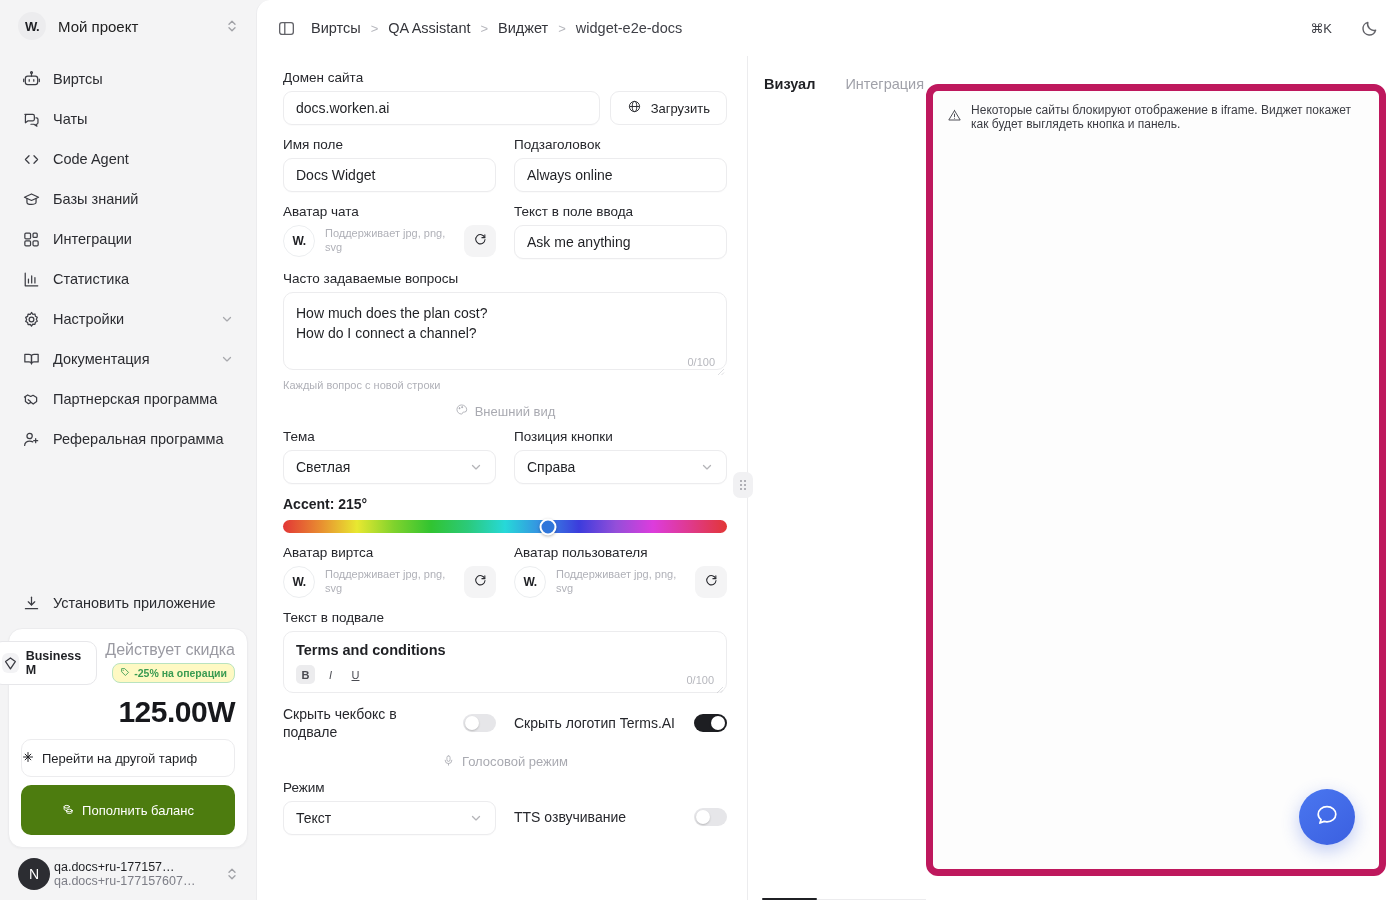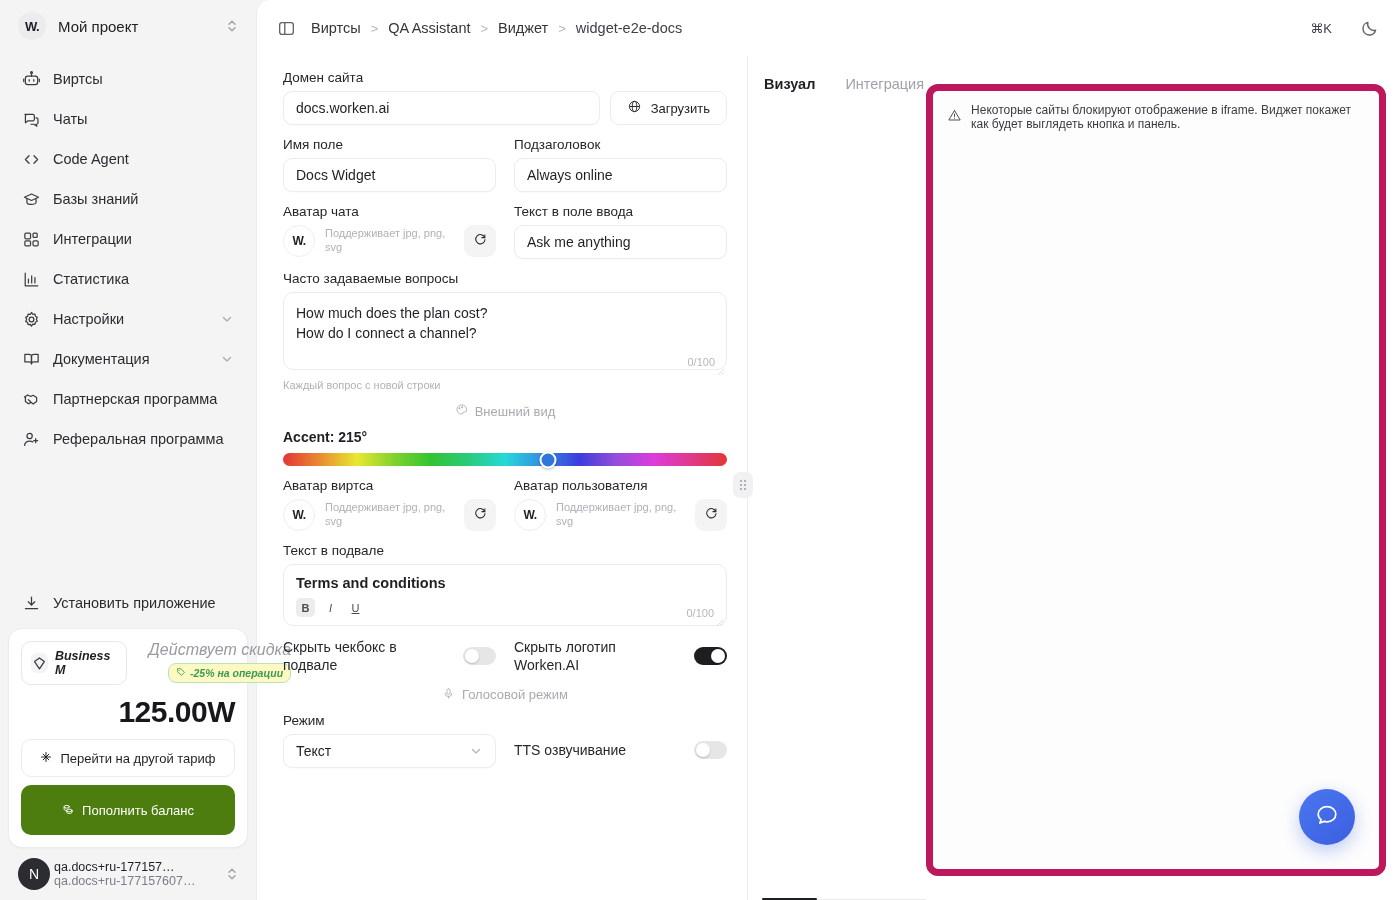--- a/index.html
+++ b/index.html
@@ -43,39 +43,39 @@
     display: flex; align-items: center; gap: 12px;
     height: 38px; padding: 0 22px; font-size: 14.5px; color: #2b2c31; cursor: pointer;
     margin-bottom: 6px;
   }
   .install-row .ico { width: 19px; height: 19px; flex: 0 0 19px; }
 
   .billing {
     margin: 0 8px 4px 8px; background: #fff; border: 1px solid #ececee;
     border-radius: 14px; padding: 12px; box-shadow: 0 1px 2px rgba(0,0,0,.03);
   }
-  .billing-top { display: flex; align-items: flex-start; justify-content: space-between; gap: 22px; font-style: italic; }
+  .billing-top { display: flex; align-items: flex-start; justify-content: flex-end; gap: 8px; }
   .plan-chip {
     display: inline-flex; align-items: center; gap: 7px;
     border: 1px solid #e7e7ea; border-radius: 10px; padding: 7px 12px 7px 9px;
     font-size: 12.5px; font-weight: 600; color: #1f2024; background: #fff;
   }
   .plan-chip .dia { width: 20px; height: 20px; border-radius: 6px; background: #f3f3f5;
     display: flex; align-items: center; justify-content: center; }
   .disc-wrap { text-align: right; }
   .disc-label { font-size: 16px; color: #9a9aa2; white-space: nowrap; }
   .disc-badge {
     margin-top: 4px; display: inline-flex; align-items: center; gap: 4px;
     border: 1px solid #b9e3bf; background: #fef9c3; color: #3a9b52;
     border-radius: 8px; padding: 3px 7px; font-size: 10.5px; font-weight: 600; white-space: nowrap;
   }
   .balance { text-align: right; font-size: 30px; font-weight: 700; letter-spacing: -.5px; margin: 10px 0 10px; color: #17181c; }
   .btn-outline {
     width: 100%; height: 38px; border: 1px solid #ececee; border-radius: 10px; background: #fff;
-    display: flex; align-items: center; justify-content: center; gap: 8px;
+    display: flex; align-items: center; justify-content: flex-start; gap: 8px;
     font-size: 13px; color: #1f2024; cursor: pointer; font-family: inherit;
   }
   .btn-dark {
     width: 100%; height: 50px; border: none; border-radius: 10px; background: #4d7c0f; color: #fff;
     display: flex; align-items: center; justify-content: center; gap: 8px;
     font-size: 13px; cursor: pointer; margin-top: 8px; font-family: inherit;
   }
   .user-row {
     display: flex; align-items: center; gap: 10px; padding: 6px 16px 10px 18px; cursor: pointer;
     position: relative;
@@ -536,20 +536,44 @@
           <span>
             <svg width="13" height="13" viewBox="0 0 20 20" fill="none" stroke="#a9aab1" stroke-width="1.3">
                 <path d="M10 3a7 7 0 1 0 0 14c1 0 1.5-.7 1.5-1.4 0-1 .8-1.6 1.8-1.6h1.1A3.6 3.6 0 0 0 18 10.4C18 6.3 14.4 3 10 3Z"></path>
                 <circle cx="7" cy="8" r=".9" fill="#a9aab1"></circle>
                 <circle cx="11" cy="6.4" r=".9" fill="#a9aab1"></circle>
               </svg>
           </span>
           <span>Внешний вид</span>
         </div>
 
+        <div class="row2 fgroup">
+          <div>
+            <label class="lbl-s">Тема</label>
+            <div class="select">
+              <span class="val">Светлая</span>
+              <span class="cv">
+                <svg viewBox="0 0 16 16" fill="none" stroke="#6b6c74" stroke-width="1.5" stroke-linecap="round" stroke-linejoin="round">
+                    <path d="M4 6.2 8 10.2l4-4"></path>
+                  </svg>
+              </span>
+            </div>
+          </div>
+          <div>
+            <label class="lbl-s">Позиция кнопки</label>
+            <div class="select">
+              <span class="val">Справа</span>
+              <span class="cv">
+                <svg viewBox="0 0 16 16" fill="none" stroke="#6b6c74" stroke-width="1.5" stroke-linecap="round" stroke-linejoin="round">
+                    <path d="M4 6.2 8 10.2l4-4"></path>
+                  </svg>
+              </span>
+            </div>
+          </div>
+        </div>
 
         <div class="fgroup">
           <div class="hue-label">Accent: 215°</div>
           <div class="hue-track">
             <div class="hue-thumb" id="hue-thumb" style="left: 59.7222%; background: rgb(47, 118, 218);"></div>
           </div>
         </div>
 
         <div class="row2 fgroup">
           <div>
@@ -603,21 +627,21 @@
         </div>
 
         <div class="row2 fgroup">
           <div class="toggle-row">
             <span class="t-lbl">Скрыть чекбокс в подвале</span>
             <span class="switch" id="sw-hide-checkbox">
                 <span class="knob"></span>
               </span>
           </div>
           <div class="toggle-row">
-            <span class="t-lbl">Скрыть логотип Worken.AI</span>
+            <span class="t-lbl">Скрыть логотип Terms.AI</span>
             <span class="switch on" id="sw-hide-logo">
                 <span class="knob"></span>
               </span>
           </div>
         </div>
 
         <div class="section-title">
           <span>
             <svg width="13" height="13" viewBox="0 0 20 20" fill="none" stroke="#a9aab1" stroke-width="1.3" stroke-linecap="round">
                 <rect x="7.6" y="2.8" width="4.8" height="8.6" rx="2.4"></rect>

